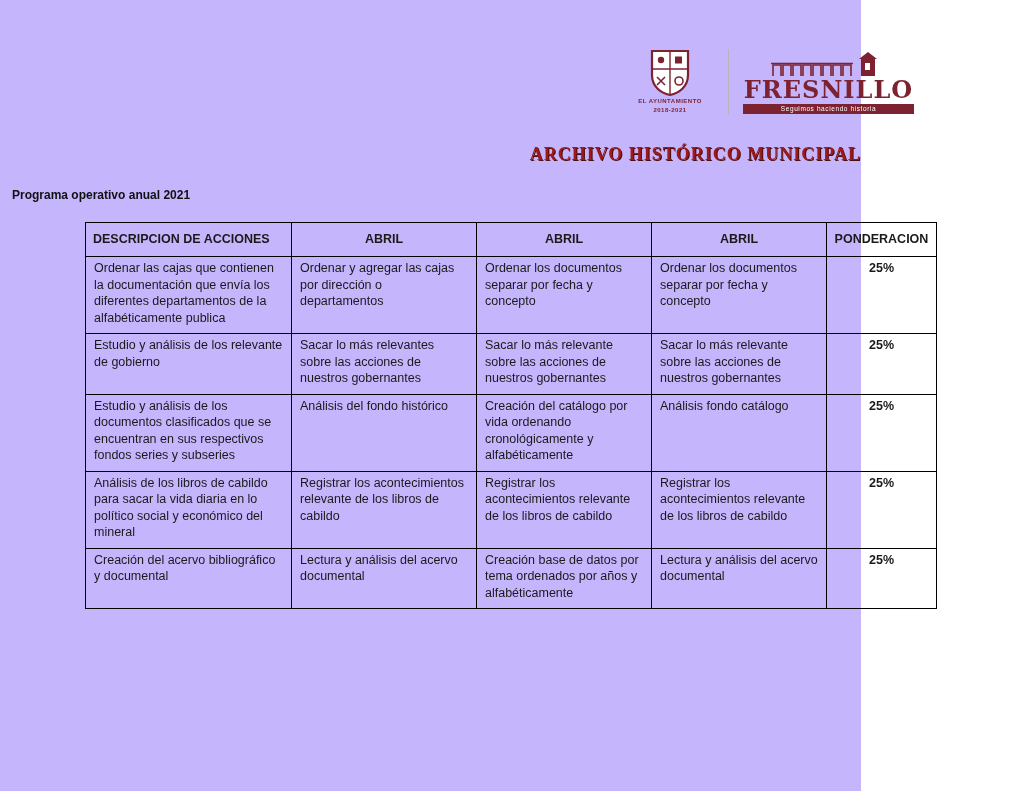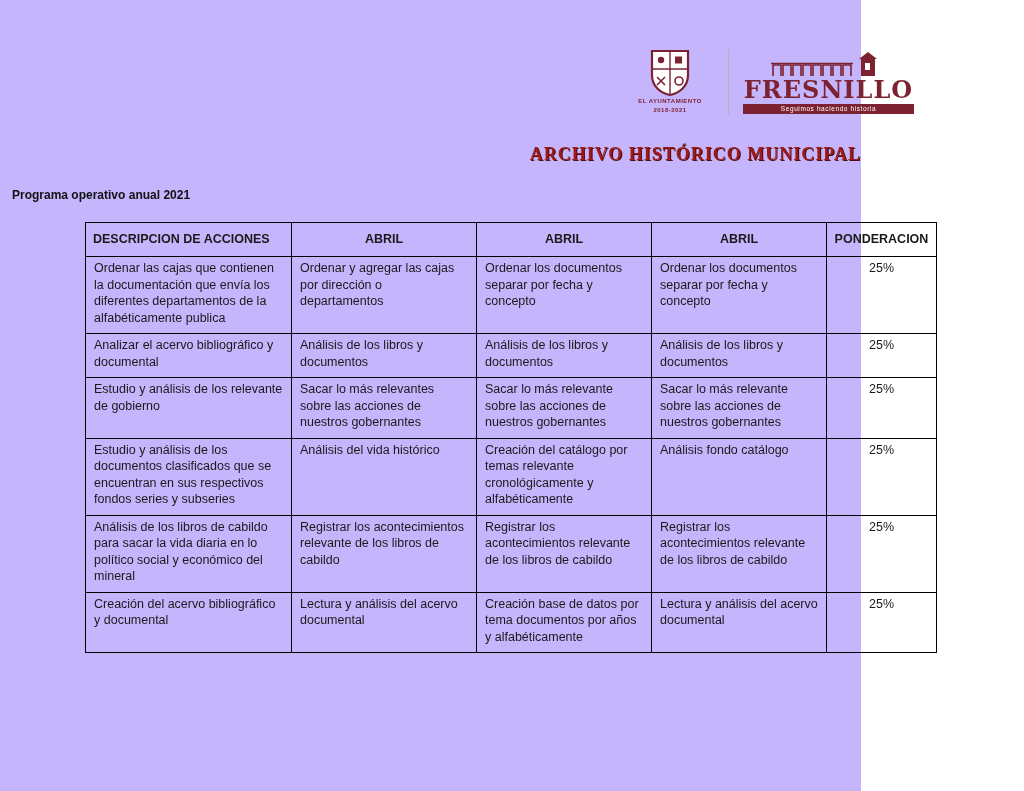--- a/index.html
+++ b/index.html
@@ -118,21 +118,21 @@
     font-size: 12.5px;
     text-align: center;
     vertical-align: middle;
     height: 34px;
     padding: 3px 6px;
   }
   table.poa th.col-desc { text-align: left; padding-left: 7px; }
   td.cell-pond {
     text-align: center;
     vertical-align: middle;
-    font-weight: normal;
+    font-weight: bold;
     margin-left: 48px;
   }
 </style>
 </head>
 <body>
 
 <div class="page">
 
   <div class="logos">
 
@@ -205,50 +205,43 @@
     </thead>
     <tbody>
       <tr>
         <td>Ordenar las cajas que contienen la documentación que envía los diferentes departamentos de la alfabéticamente publica</td>
         <td>Ordenar y agregar las cajas por dirección o departamentos</td>
         <td>Ordenar los documentos separar por fecha y concepto</td>
         <td>Ordenar los documentos separar por fecha y concepto</td>
         <td class="cell-pond">25%</td>
       </tr>
       <tr>
-        <td>Analizar el acervo bibliográfico y documental</td>
-        <td>Análisis de los libros y documentos</td>
-        <td>Análisis de los libros y documentos</td>
-        <td>Análisis de los libros y documentos</td>
-        <td class="cell-pond">25%</td>
-      </tr>
-      <tr>
         <td>Estudio y análisis de los relevante de gobierno</td>
         <td>Sacar lo más relevantes sobre las acciones de nuestros gobernantes</td>
         <td>Sacar lo más relevante sobre las acciones de nuestros gobernantes</td>
         <td>Sacar lo más relevante sobre las acciones de nuestros gobernantes</td>
         <td class="cell-pond">25%</td>
       </tr>
       <tr>
         <td>Estudio y análisis de los documentos clasificados que se encuentran en sus respectivos fondos series y subseries</td>
-        <td>Análisis del vida histórico</td>
-        <td>Creación del catálogo por temas relevante cronológicamente y alfabéticamente</td>
+        <td>Análisis del fondo histórico</td>
+        <td>Creación del catálogo por vida ordenando cronológicamente y alfabéticamente</td>
         <td>Análisis fondo catálogo</td>
         <td class="cell-pond">25%</td>
       </tr>
       <tr>
         <td>Análisis de los libros de cabildo para sacar la vida diaria en lo político social  y económico del mineral</td>
         <td>Registrar los acontecimientos relevante de los libros de cabildo</td>
         <td>Registrar los acontecimientos relevante de los libros de cabildo</td>
         <td>Registrar los acontecimientos relevante de los libros de cabildo</td>
         <td class="cell-pond">25%</td>
       </tr>
       <tr>
         <td>Creación del acervo bibliográfico y documental</td>
         <td>Lectura y análisis del acervo documental</td>
-        <td>Creación  base de datos por tema documentos por años y alfabéticamente</td>
+        <td>Creación  base de datos por tema ordenados por años y alfabéticamente</td>
         <td>Lectura y análisis del acervo documental</td>
         <td class="cell-pond">25%</td>
       </tr>
     </tbody>
   </table>
 
 </div>
 
 </body></html>

